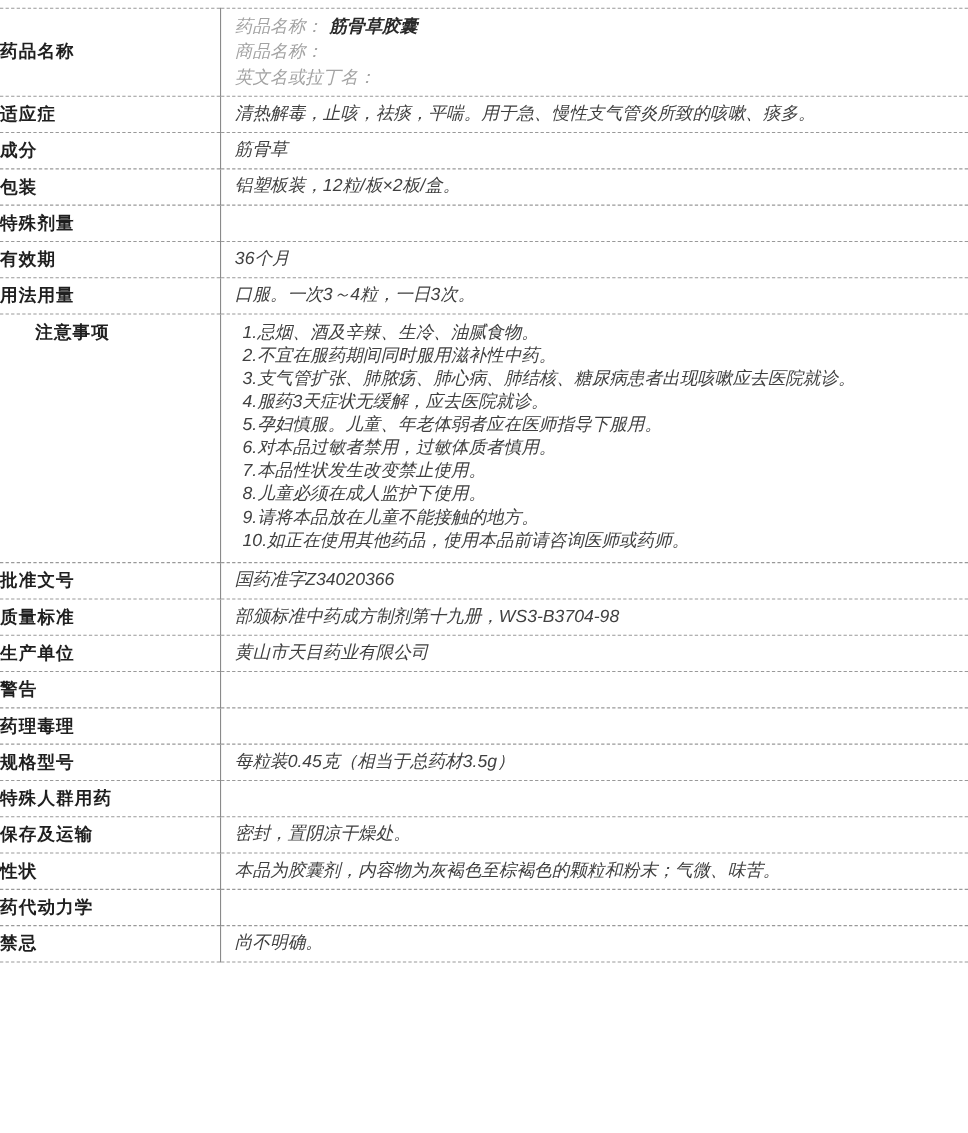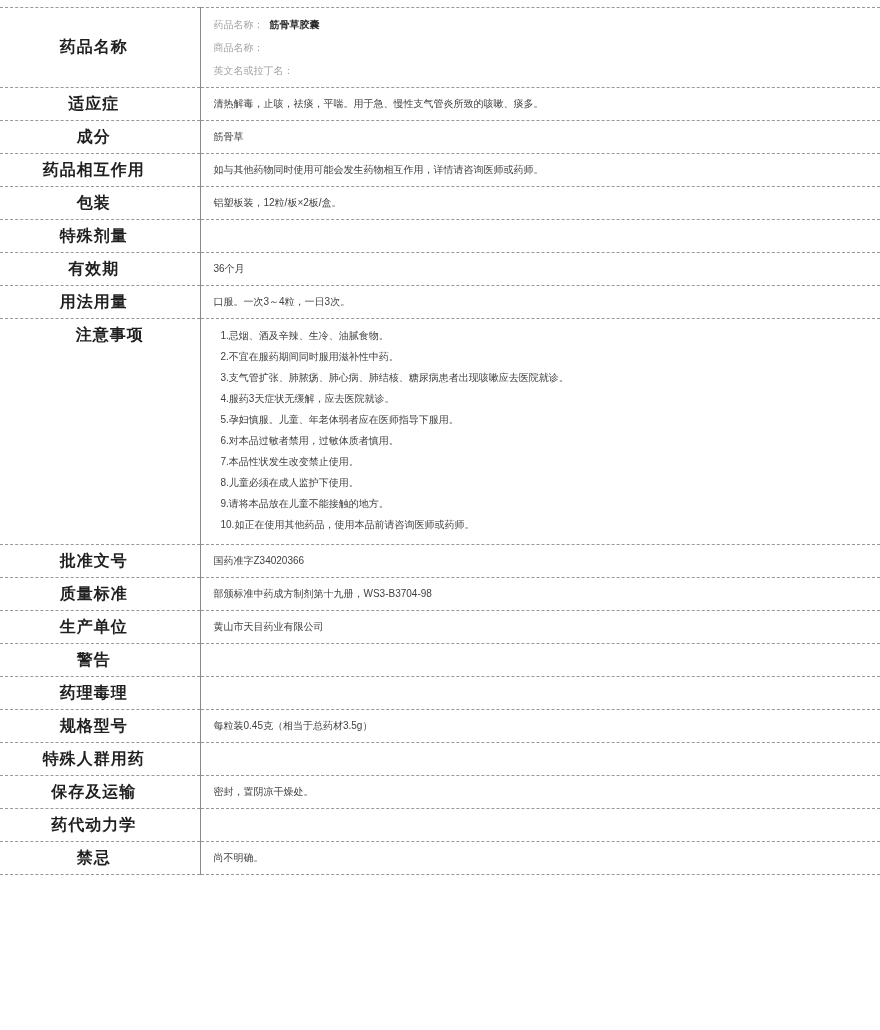--- a/index.html
+++ b/index.html
@@ -34,34 +34,35 @@
   table.drug-table tr {
     border-top: 1px dashed var(--row-border);
   }
   table.drug-table tr:last-child {
     border-bottom: 1px dashed var(--row-border);
     padding-left: 14px;
   }
   table.drug-table th {
     width: 200px;
     border-right: 1px solid var(--col-divider);
-    text-align: center;
+    text-align: left;
     vertical-align: middle;
     padding: 4px 12px 4px 0;
     font-size: 16px;
     font-weight: bold;
     color: var(--label-text);
     letter-spacing: 1px;
   }
   table.drug-table td {
     vertical-align: middle;
     padding: 4px 10px 4px 13px;
-    font-size: 10px;
+    font-size: 16px;
     color: var(--value-text);
     line-height: 20px;
+    font-style: italic;
   }
   tr.row-single { height: 33px; }
   tr.row-name { height: 78px; }
   tr.row-name td { padding-top: 5px; padding-bottom: 5px; }
   .name-line { line-height: 23px; white-space: nowrap; }
   .name-line .muted { color: var(--muted-text); }
   .name-line .strong { color: #2a2a2a; font-weight: bold; margin-left: 6px; }
   tr.row-notes th { vertical-align: top; padding-top: 6px; padding-left: 32px; }
   tr.row-notes td { padding-top: 6px; padding-bottom: 9px; padding-left: 20px; }
   .note-line { line-height: 21px; }
@@ -80,24 +81,20 @@
             <div class="name-line"><span class="muted">英文名或拉丁名：</span></div>
           </td>
         </tr>
         <tr class="row-single">
           <th>适应症</th>
           <td>清热解毒，止咳，祛痰，平喘。用于急、慢性支气管炎所致的咳嗽、痰多。</td>
         </tr>
         <tr class="row-single">
           <th>成分</th>
           <td>筋骨草</td>
-        </tr>
-        <tr class="row-single">
-          <th>药品相互作用</th>
-          <td>如与其他药物同时使用可能会发生药物相互作用，详情请咨询医师或药师。</td>
         </tr>
         <tr class="row-single">
           <th>包装</th>
           <td>铝塑板装，12粒/板×2板/盒。</td>
         </tr>
         <tr class="row-single">
           <th>特殊剂量</th>
           <td></td>
         </tr>
         <tr class="row-single">
@@ -149,20 +146,24 @@
         </tr>
         <tr class="row-single">
           <th>特殊人群用药</th>
           <td></td>
         </tr>
         <tr class="row-single">
           <th>保存及运输</th>
           <td>密封，置阴凉干燥处。</td>
         </tr>
         <tr class="row-single">
+          <th>性状</th>
+          <td>本品为胶囊剂，内容物为灰褐色至棕褐色的颗粒和粉末；气微、味苦。</td>
+        </tr>
+        <tr class="row-single">
           <th>药代动力学</th>
           <td></td>
         </tr>
         <tr class="row-single">
           <th>禁忌</th>
           <td>尚不明确。</td>
         </tr>
       </tbody>
   </table>
 </div>

